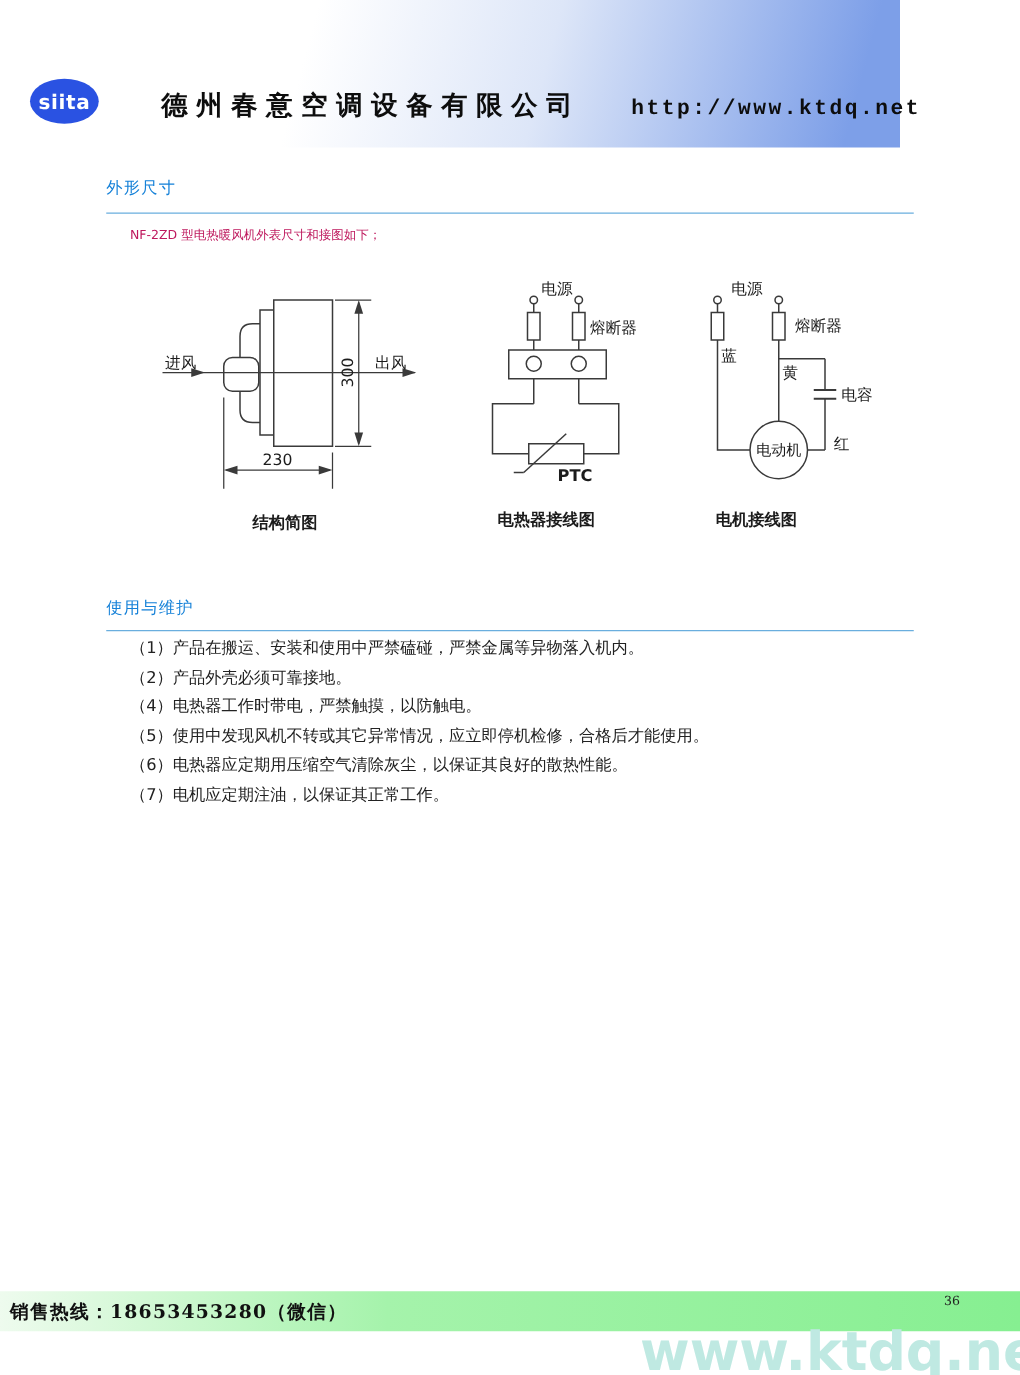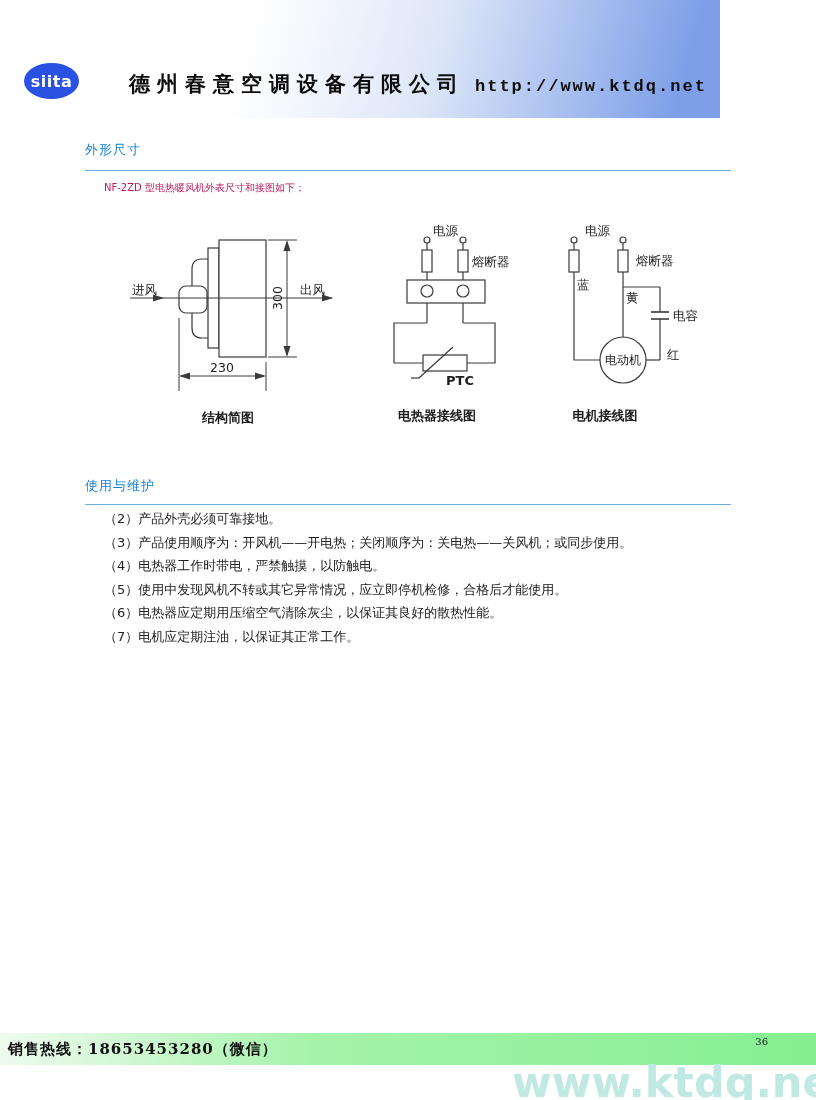--- a/index.html
+++ b/index.html
@@ -16,21 +16,21 @@
     background:linear-gradient(105deg,#ffffff 34%,#dde6f8 60%,#7d9fe8 94%);
   }
   .logo {
     position:absolute; left:24px; top:63px; width:55px; height:36px;
     background:#2a52e2; border-radius:50%;
     display:flex; align-items:center; justify-content:center;
     color:#ffffff; font-weight:bold; font-size:16px; letter-spacing:0.5px;
   }
   .company-line {
     position:absolute; left:129px; top:70px;
-    display:flex; align-items:baseline; gap:10px; white-space:nowrap;
+    display:flex; align-items:baseline; gap:40px; white-space:nowrap;
   }
   .company-name {
     font-family:"DejaVu Serif", serif; font-weight:bold;
     font-size:21px; letter-spacing:7px; color:#0d0d0d;
   }
   .site-url {
     font-family:Liberation Mono, monospace; font-weight:bold;
     font-size:17px; letter-spacing:2px; color:#0d0d0d;
   }
 
@@ -184,22 +184,22 @@
     <text x="118" y="102">电容</text>
     <text x="112" y="141">红</text>
     <text x="68" y="146" text-anchor="middle" style="font-size:12px">电动机</text>
     <text class="cap" x="50" y="202" text-anchor="middle">电机接线图</text>
   </svg>
 
   <div class="section-title" style="top:477px;">使用与维护</div>
   <div class="section-rule" style="top:504px;"></div>
 
   <div class="usage-list">
+    <div class="usage-item">（1）产品在搬运、安装和使用中严禁磕碰，严禁金属等异物落入机内。</div>
     <div class="usage-item">（2）产品外壳必须可靠接地。</div>
-    <div class="usage-item">（3）产品使用顺序为：开风机——开电热；关闭顺序为：关电热——关风机；或同步使用。</div>
     <div class="usage-item">（4）电热器工作时带电，严禁触摸，以防触电。</div>
     <div class="usage-item">（5）使用中发现风机不转或其它异常情况，应立即停机检修，合格后才能使用。</div>
     <div class="usage-item">（6）电热器应定期用压缩空气清除灰尘，以保证其良好的散热性能。</div>
     <div class="usage-item">（7）电机应定期注油，以保证其正常工作。</div>
   </div>
 
   <div class="footer-bar">
     <span class="hotline">销售热线：18653453280（微信）</span>
     <span class="page-number">36</span>
   </div>

